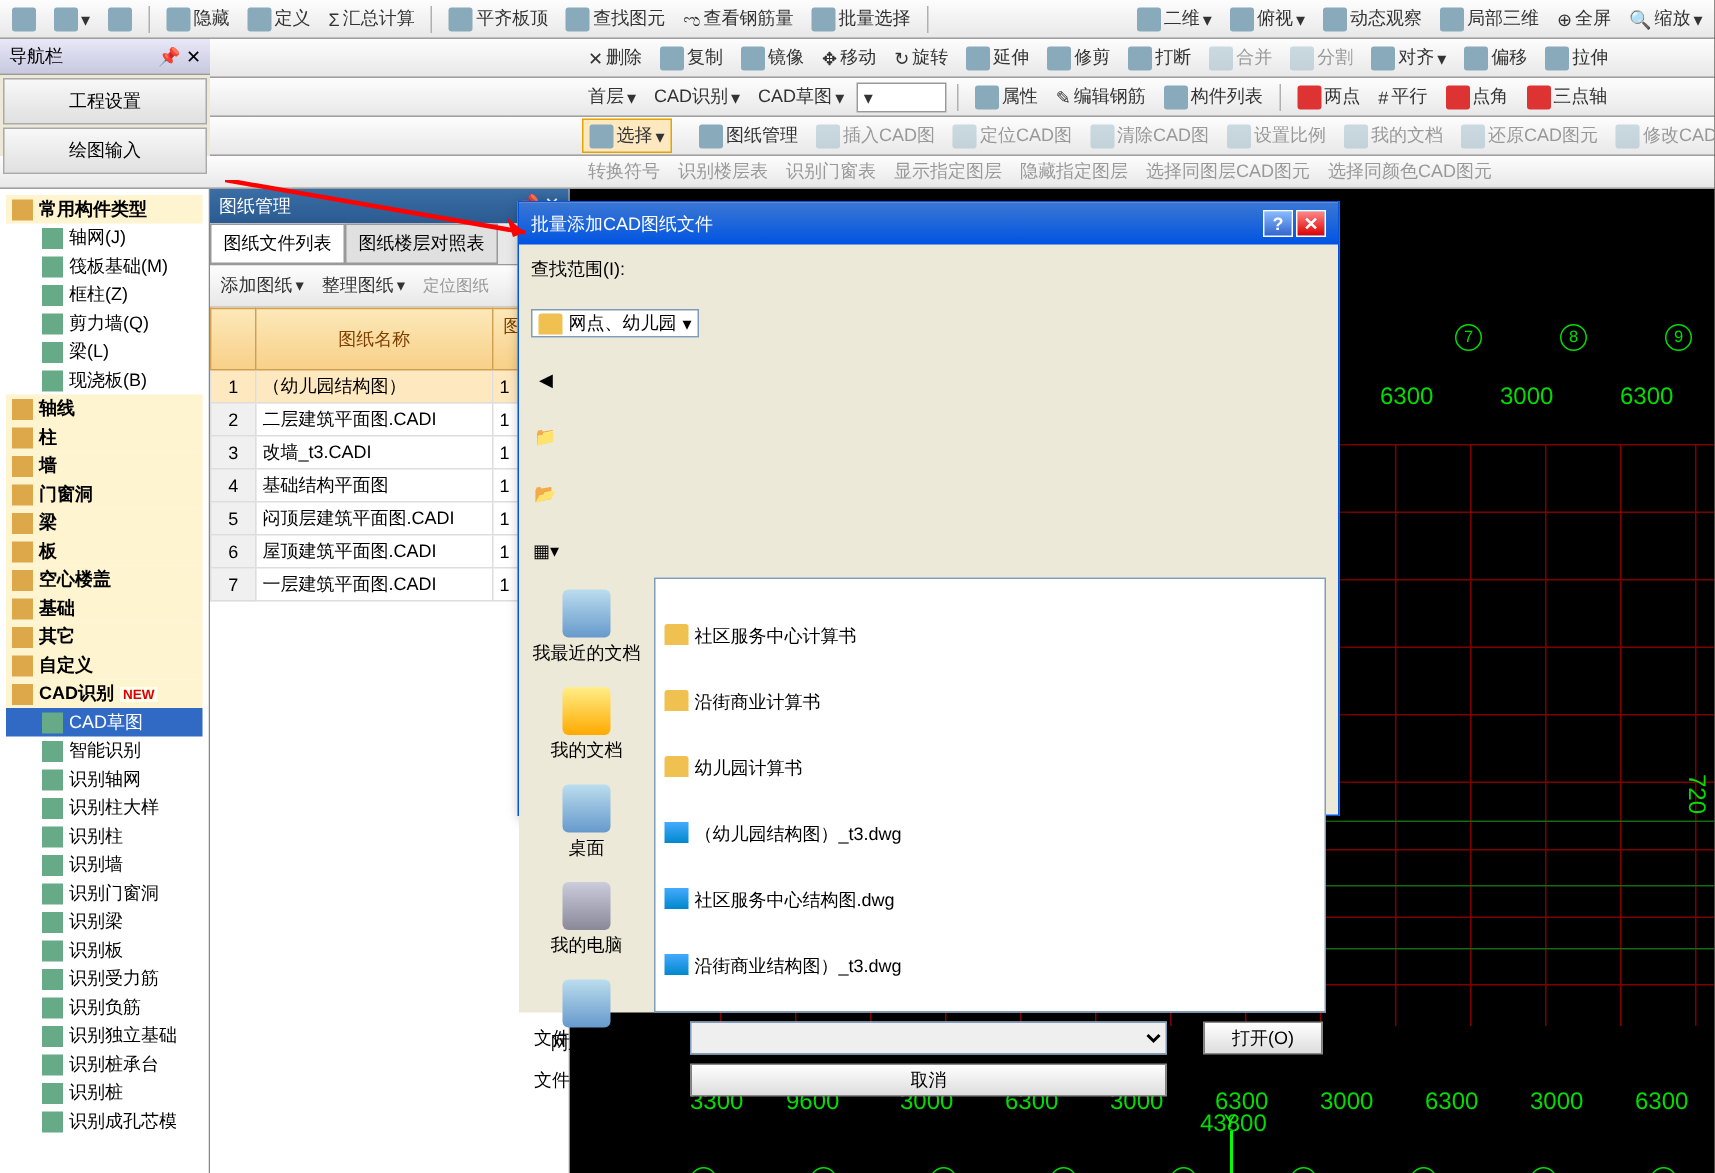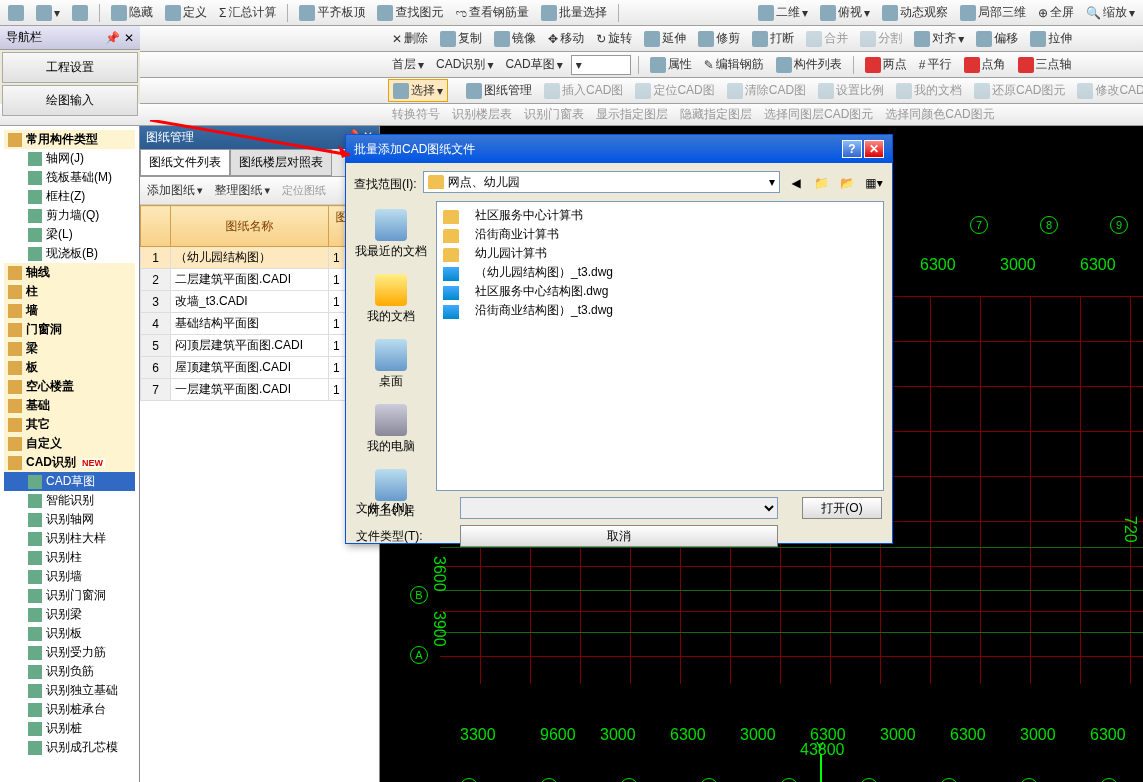--- a/index.html
+++ b/index.html
@@ -52,29 +52,29 @@
 .coord-axis { position: absolute; bottom: 10px; left: 440px; }
 .coord-axis .y-ax { position: absolute; width: 2px; height: 40px; background: #0f0; bottom: 0; }
 .coord-axis .y-lbl { position: absolute; color: #0f0; bottom: 40px; left: -4px; }
 
 
 .file-dialog { position: absolute; left: 345px; top: 134px; width: 548px; height: 410px; background: #ece9d8; border: 1px solid #0054e3; box-shadow: 2px 2px 8px rgba(0,0,0,0.4); z-index: 100; }
 .fd-title { background: linear-gradient(#3b77d3, #0054e3); color: #fff; padding: 5px 8px; display: flex; justify-content: space-between; align-items: center; font-size: 13px; }
 .fd-title-btns { display: flex; gap: 2px; }
 .fd-title-btn { width: 20px; height: 18px; background: linear-gradient(#f88, #d00); border: 1px solid #fff; color: #fff; display: flex; align-items: center; justify-content: center; cursor: pointer; font-weight: bold; }
 .fd-title-btn.help { background: linear-gradient(#8bf, #36c); }
-.fd-lookrow { display: flex; align-items: flex-end; padding: 8px; gap: 6px; }
+.fd-lookrow { display: flex; align-items: flex-start; padding: 8px; gap: 18px; flex-direction: column; }
 .fd-lookrow select, .fd-lookrow .combo { flex: 1; height: 22px; border: 1px solid #7f9db9; background: #fff; padding: 0 4px; display: flex; align-items: center; gap: 4px; }
 .fd-nav-ico { width: 20px; height: 20px; cursor: pointer; display: flex; align-items: center; justify-content: center; }
 .fd-body { display: flex; height: 290px; }
 .fd-places { width: 90px; background: #ece9d8; padding: 4px; display: flex; flex-direction: column; gap: 6px; align-items: center; }
 .fd-place { display: flex; flex-direction: column; align-items: center; gap: 2px; cursor: pointer; padding: 4px; width: 100%; }
 .fd-place-ico { width: 32px; height: 32px; background: linear-gradient(#bde, #69c); border-radius: 4px; }
 .fd-filelist { flex: 1; background: #fff; border: 1px solid #7f9db9; margin: 0 8px 0 0; padding: 4px; overflow: auto; }
-.fd-file { display: flex; align-items: flex-end; gap: 16px; padding: 1px 2px; cursor: pointer; }
+.fd-file { display: flex; align-items: flex-start; gap: 4px; padding: 1px 2px; cursor: pointer; margin-top: 25px; }
 .fd-file-ico { width: 16px; height: 14px; background: #f0c050; border-radius: 2px 2px 0 0; flex-shrink: 0; }
 .fd-file-ico.dwg { background: linear-gradient(#4af, #08c); border-radius: 0; }
 .fd-bottom { padding: 6px 10px; display: grid; grid-template-columns: 80px 1fr 80px; gap: 6px 24px; align-items: center; }
 .fd-bottom input, .fd-bottom select { height: 22px; border: 1px solid #7f9db9; padding: 0 4px; width: 100%; }
 .fd-bottom button { height: 22px; border: 1px solid #888; background: linear-gradient(#fff,#ddd); cursor: pointer; }
 
 
 .arrow { position: absolute; left: 150px; top: 120px; width: 210px; height: 40px; z-index: 200; pointer-events: none; }
 
 .pin-x { cursor: pointer; }
@@ -517,21 +517,21 @@
         <div class="axis-label" style="bottom: 8px; left: 720px;">9</div>
         <div class="axis-label" style="top: 90px; left: 590px;">7</div>
         <div class="axis-label" style="top: 90px; left: 660px;">8</div>
         <div class="axis-label" style="top: 90px; left: 730px;">9</div>
         <div class="axis-label" style="left: 30px; top: 460px;">B</div>
         <div class="axis-label" style="left: 30px; top: 520px;">A</div>
         <div class="dim-text" style="top: 130px; left: 540px;">6300</div>
         <div class="dim-text" style="top: 130px; left: 620px;">3000</div>
         <div class="dim-text" style="top: 130px; left: 700px;">6300</div>
         <div class="dim-text" style="bottom: 60px; left: 80px;">3300</div>
-        <div class="dim-text" style="bottom: 60px; left: 160px; text-align: right;">9600</div>
+        <div class="dim-text" style="bottom: 60px; left: 144px; text-align: right;">9600</div>
         <div class="dim-text" style="bottom: 60px; left: 220px;">3000</div>
         <div class="dim-text" style="bottom: 60px; left: 290px;">6300</div>
         <div class="dim-text" style="bottom: 60px; left: 360px;">3000</div>
         <div class="dim-text" style="bottom: 60px; left: 430px;">6300</div>
         <div class="dim-text" style="bottom: 60px; left: 500px;">3000</div>
         <div class="dim-text" style="bottom: 60px; left: 570px;">6300</div>
         <div class="dim-text" style="bottom: 60px; left: 640px;">3000</div>
         <div class="dim-text" style="bottom: 60px; left: 710px;">6300</div>
         <div class="dim-text" style="bottom: 45px; left: 420px;">43800</div>
         <div class="dim-text" style="left: 50px; top: 430px; writing-mode: vertical-rl;">3600</div>

